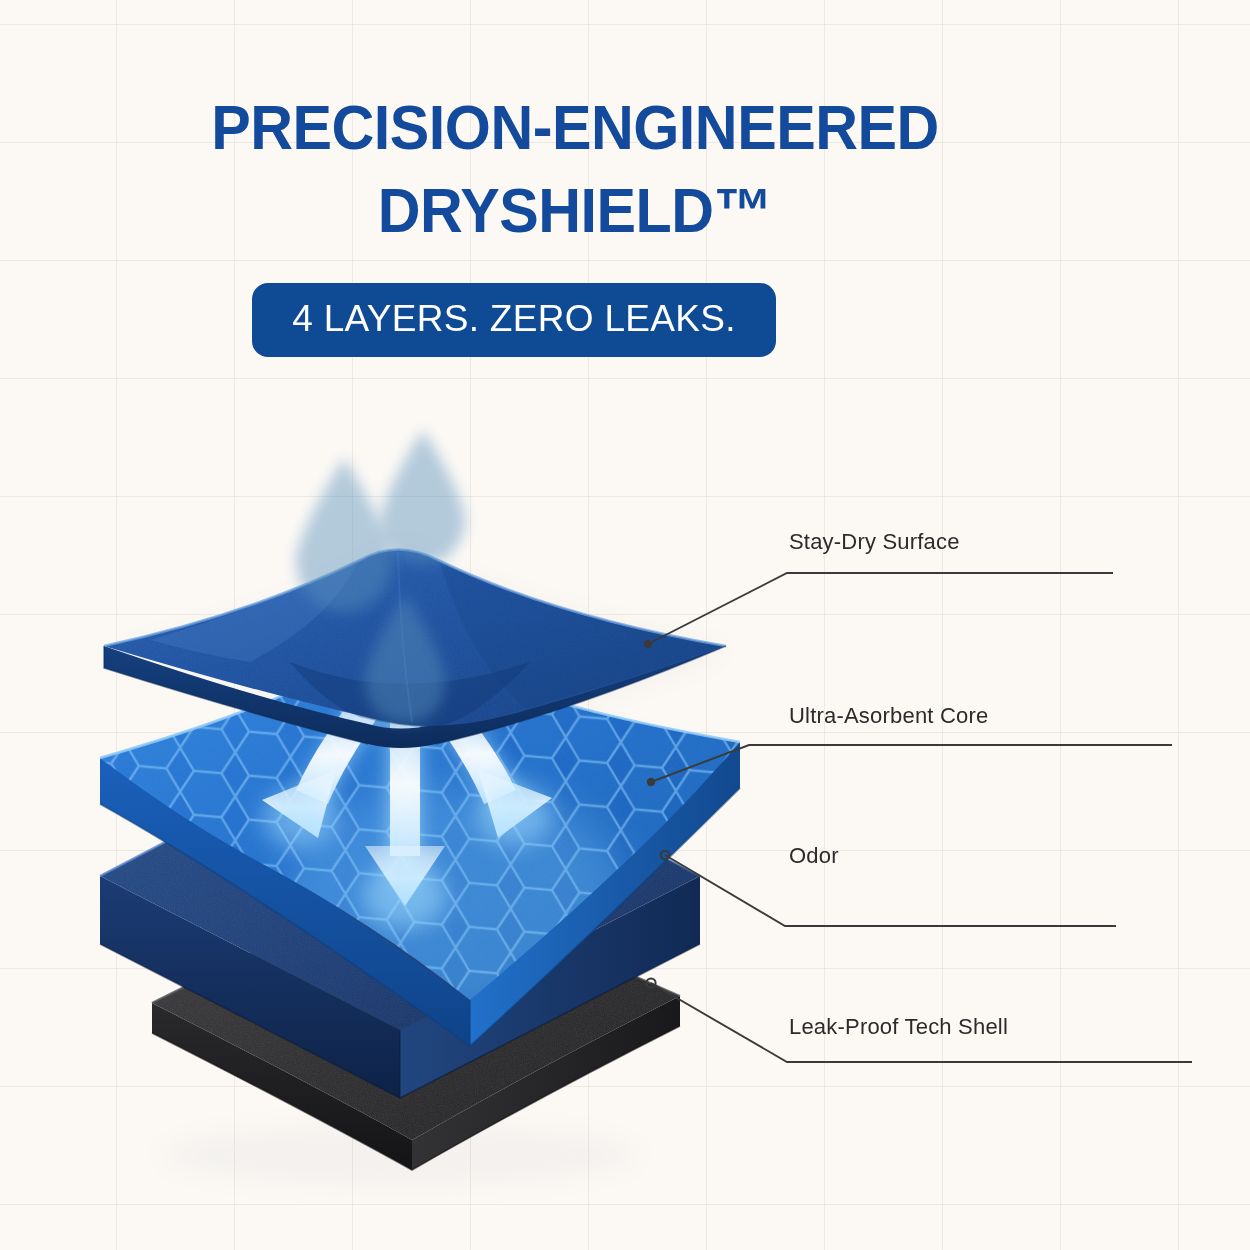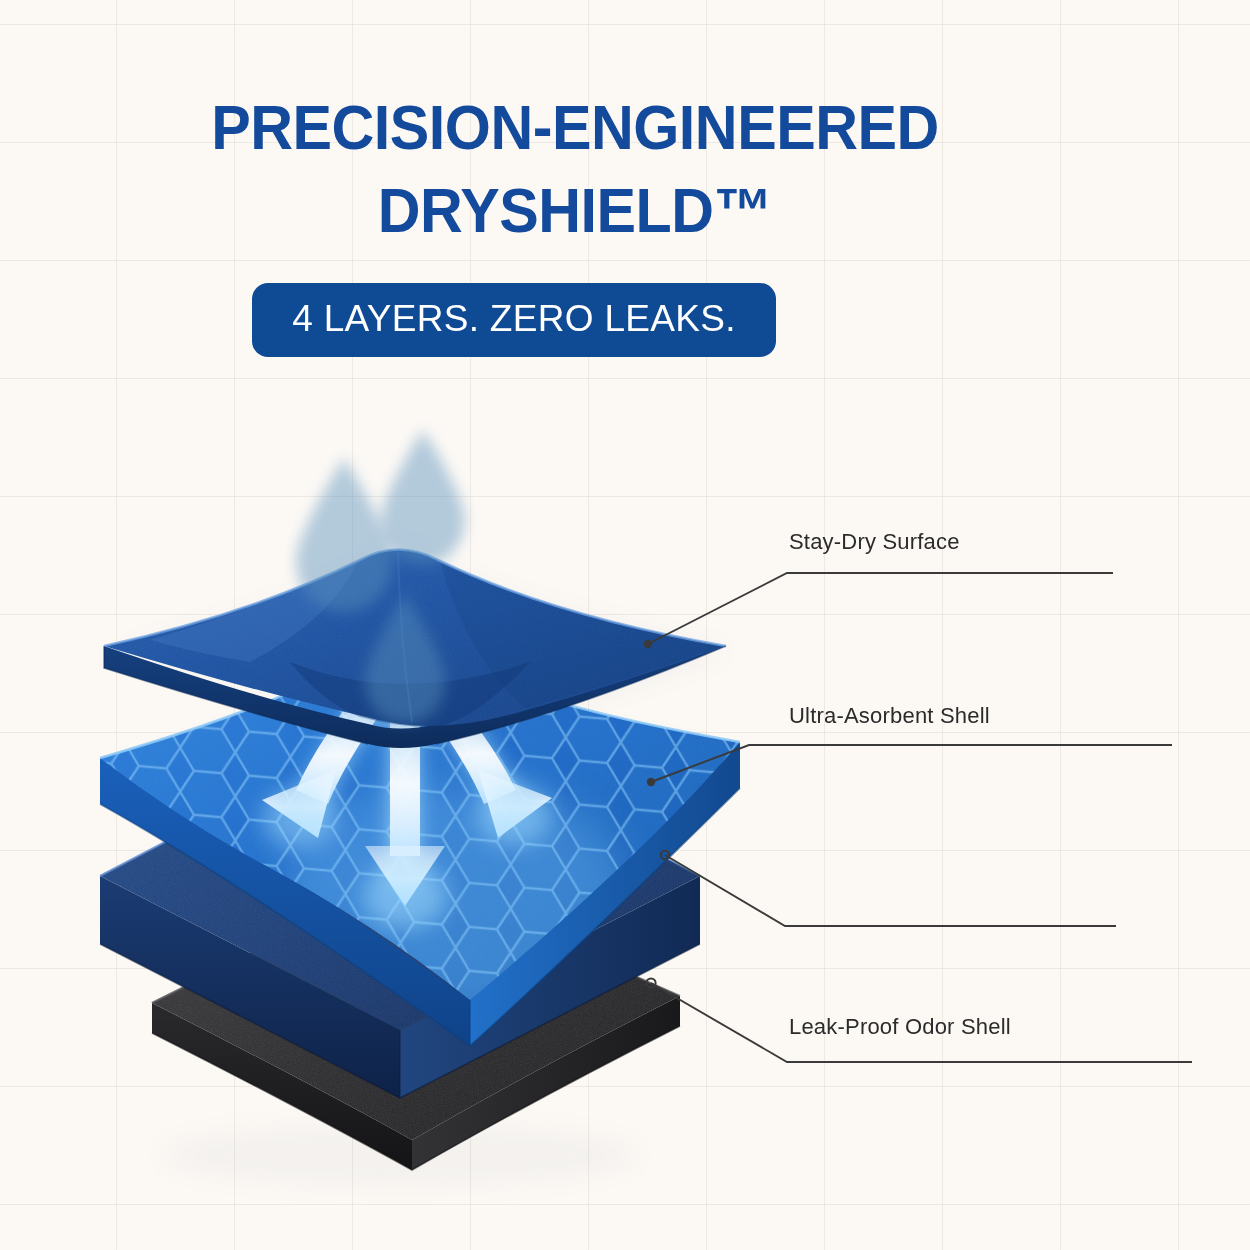--- a/index.html
+++ b/index.html
@@ -426,21 +426,22 @@
     </g>
   </g>
 </svg>
 </div>
 
 <div class="label" id="label-1">
   <span>Stay-Dry Surface</span>
 </div>
 
 <div class="label" id="label-2">
-  <span>Ultra-Asorbent Shell</span>
+  <span>Ultra-Asorbent Core</span>
 </div>
 
 <div class="label" id="label-3">
+  <span class="l2">Odor</span>
 </div>
 
 <div class="label" id="label-4">
-  <span>Leak-Proof Odor Shell</span>
+  <span>Leak-Proof Tech Shell</span>
 </div>
 
 </body></html>

